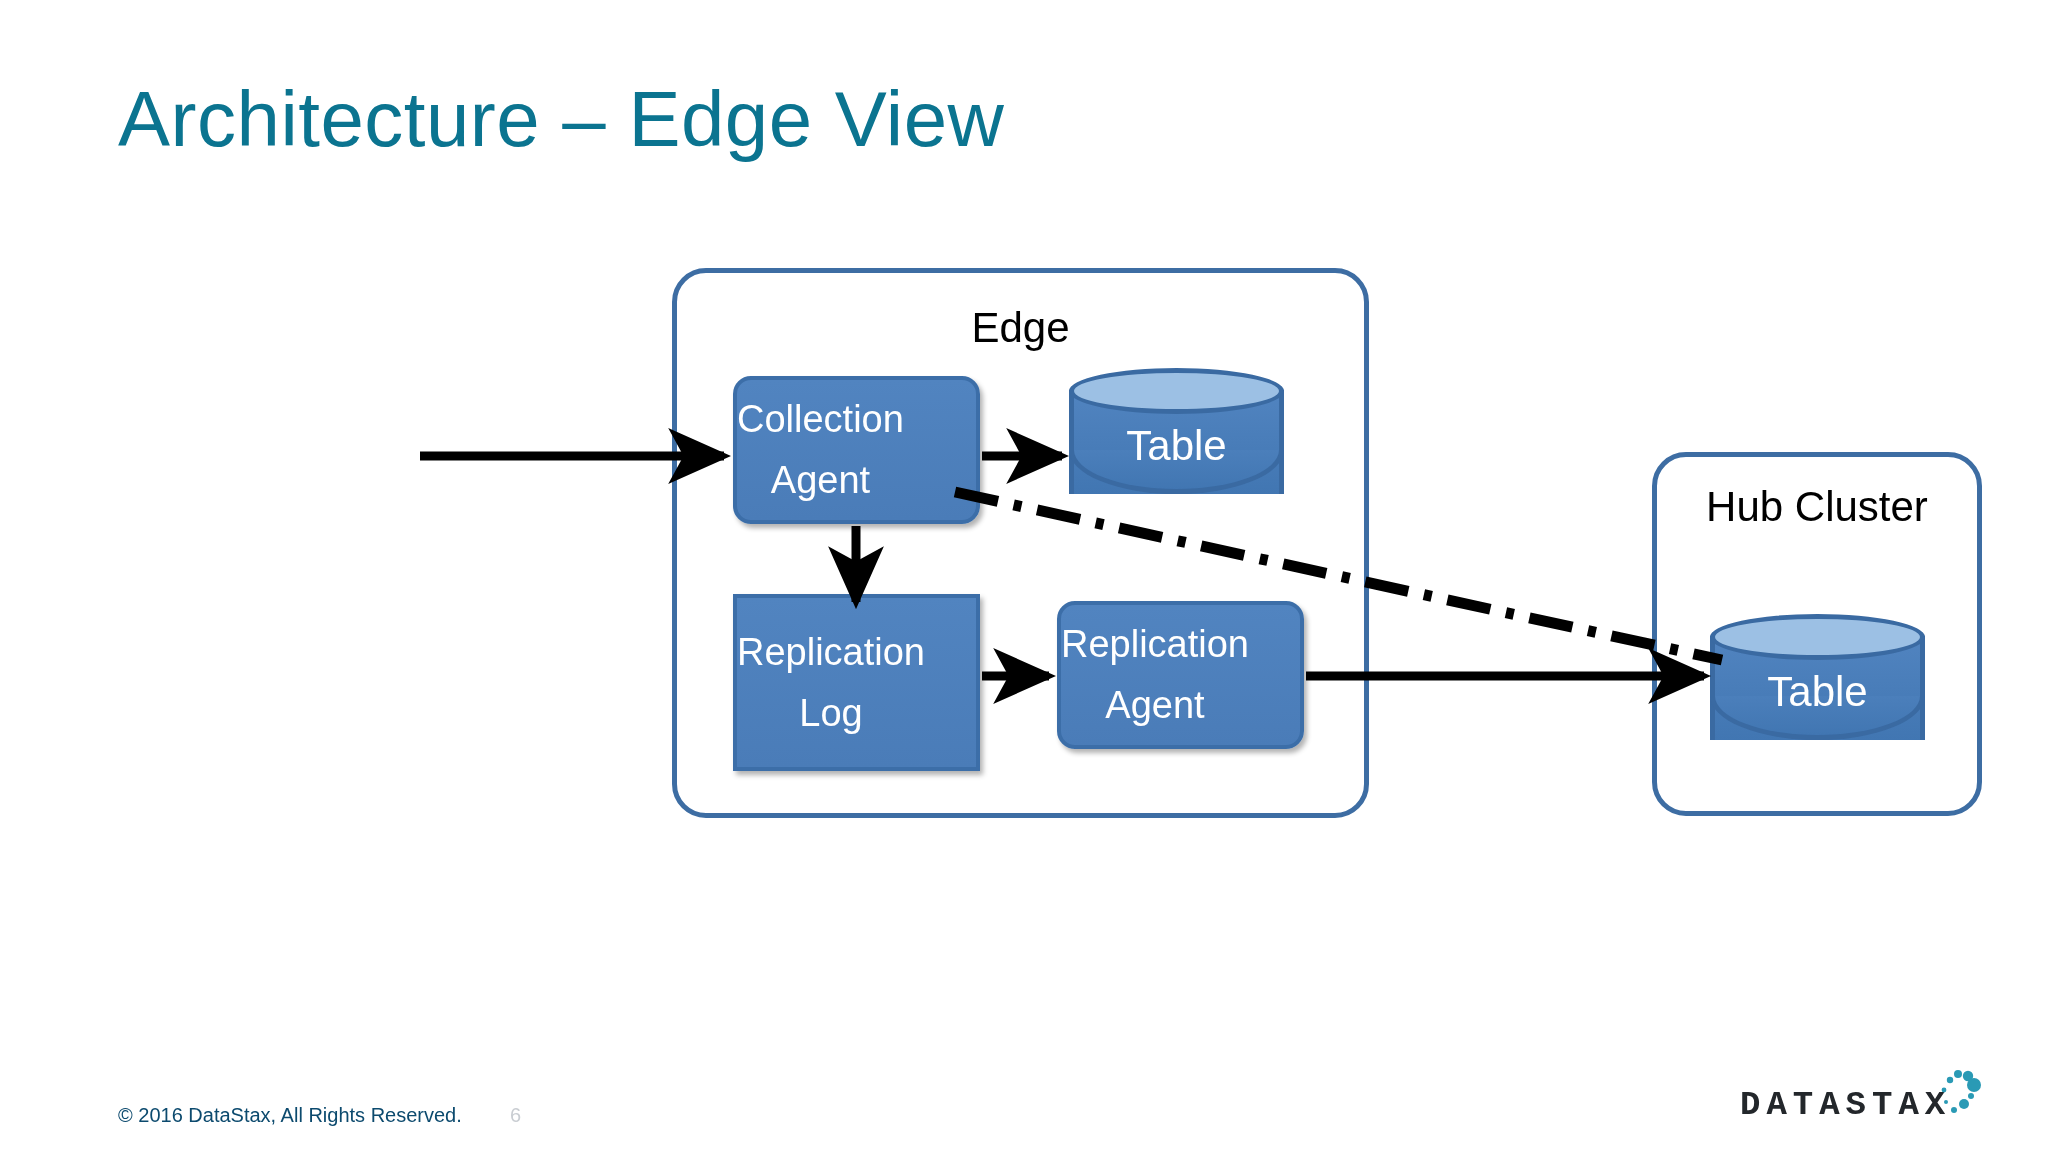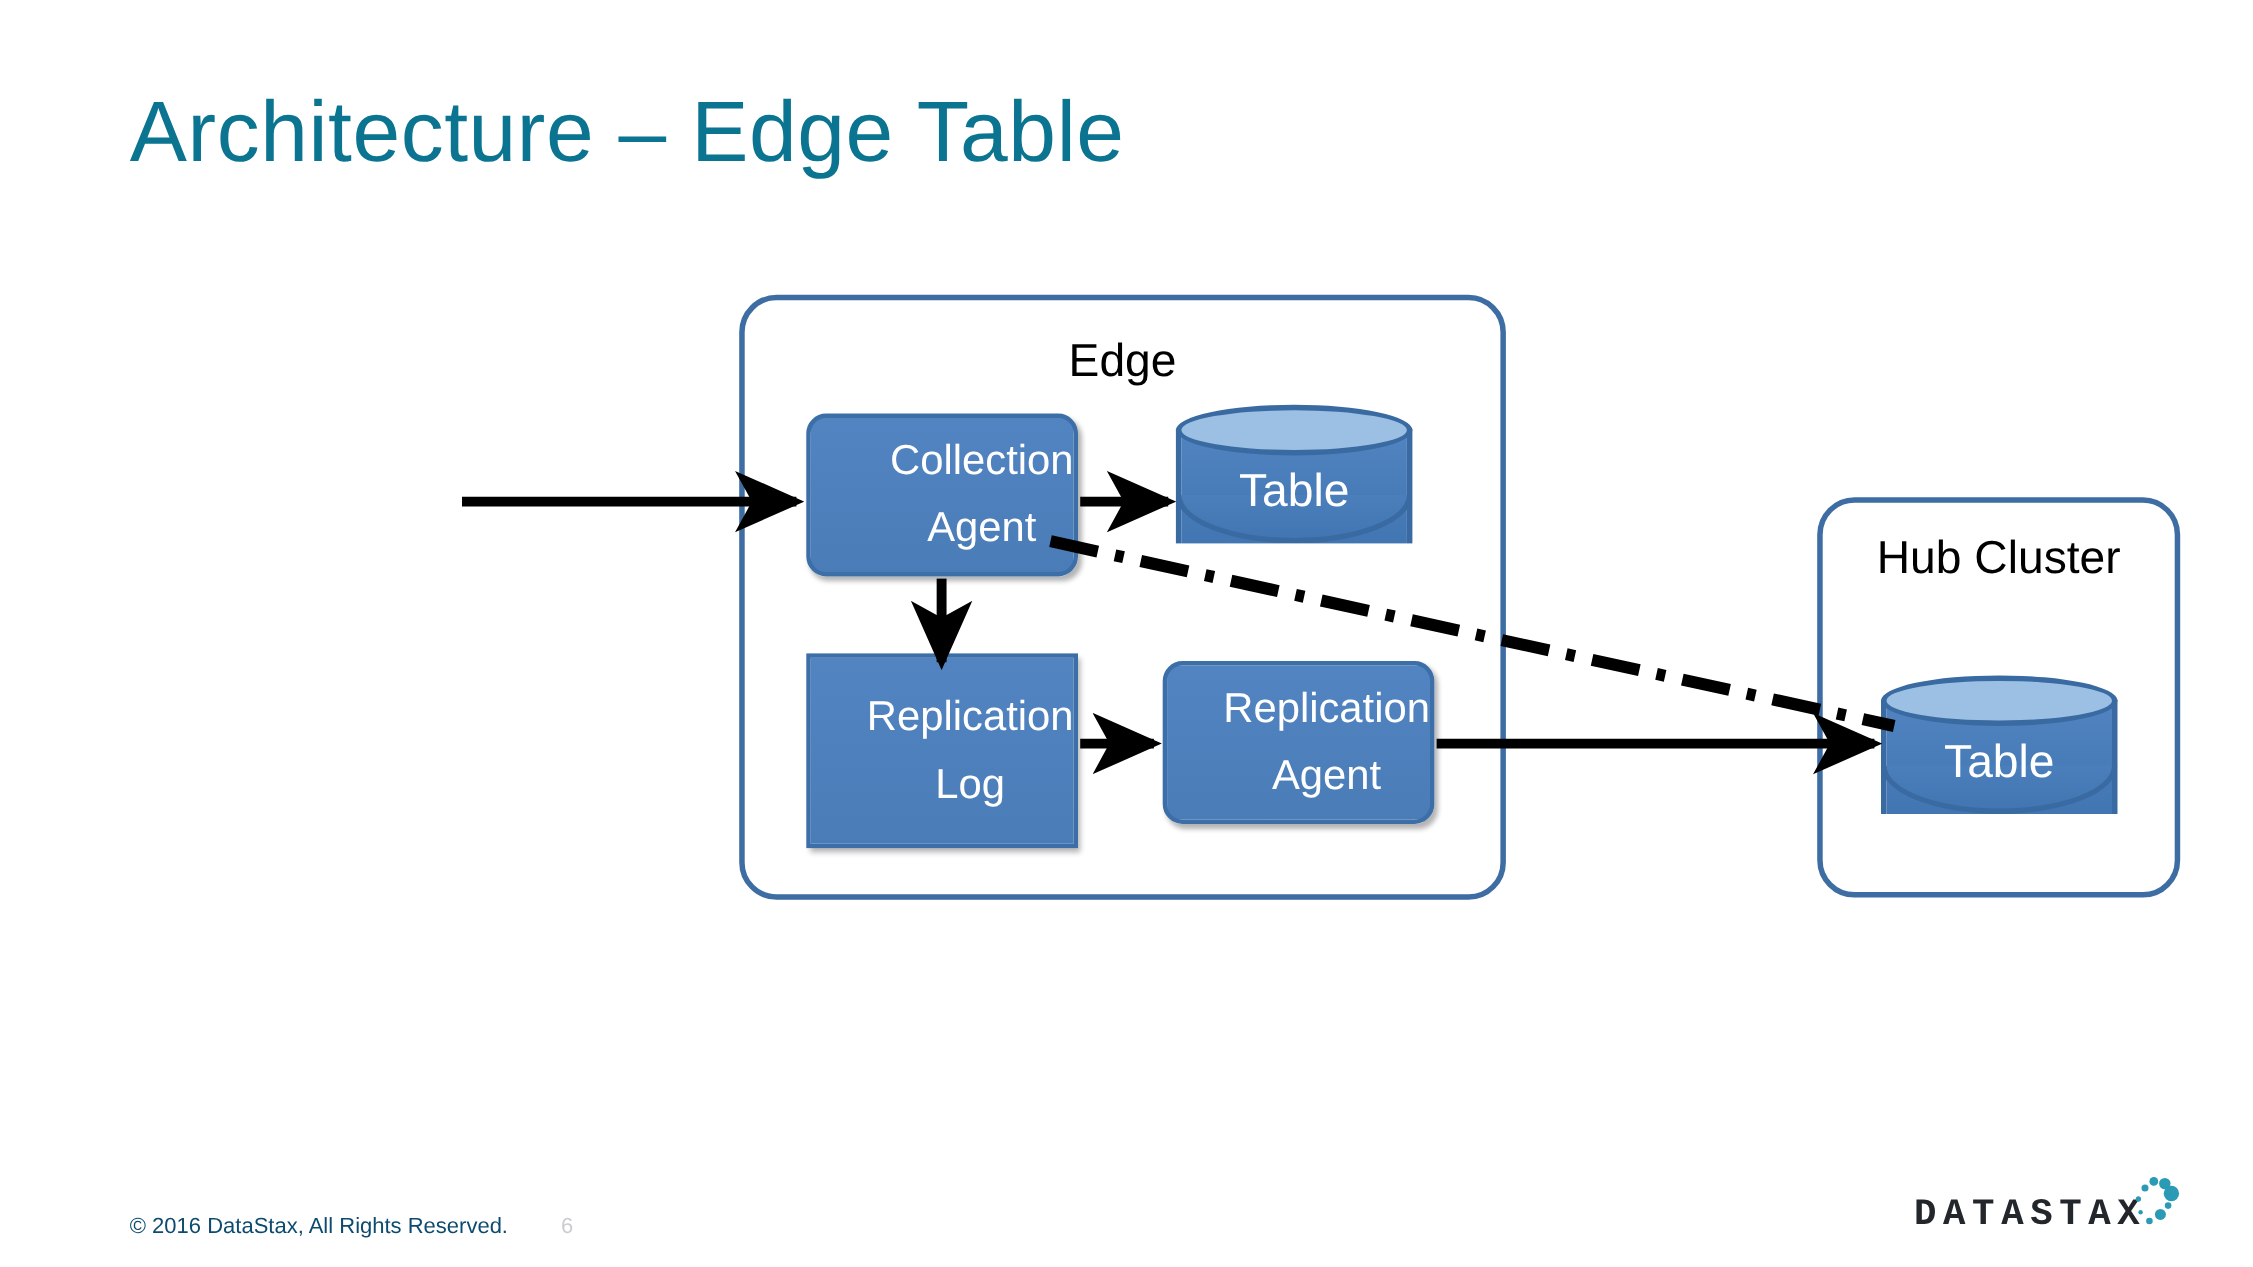--- a/index.html
+++ b/index.html
@@ -83,21 +83,21 @@
     box-sizing: border-box;
     background: linear-gradient(180deg, #5184c0 0%, #4a7cb8 100%);
     border: 4px solid #3c6ea8;
     border-radius: 18px;
     color: #ffffff;
     font-family: "Liberation Sans", sans-serif;
     font-size: 38px;
     line-height: 1.28;
     display: flex;
     align-items: center;
-    justify-content: flex-end;
+    justify-content: flex-start;
     text-align: center;
     box-shadow: 3px 4px 5px rgba(0,0,0,0.30);
   }
   .proc-box .line2 { display: block; margin-top: 12px; }
 
   #collection-agent-box {
     left: 733px;
     top: 376px;
     width: 247px;
     height: 148px;
@@ -246,21 +246,21 @@
     position: absolute;
     right: 2px;
     top: 0;
     width: 64px;
     height: 64px;
   }
 </style>
 </head>
 <body>
 
-<div id="slide-title">Architecture – Edge Table</div>
+<div id="slide-title">Architecture – Edge View</div>
 
 <div id="diagram">
 
   <div class="group-box" id="edge-group"></div>
   <div class="group-label" id="edge-label">Edge</div>
 
   <div class="group-box" id="hub-group"></div>
   <div class="group-label" id="hub-label">Hub Cluster</div>
 
 

